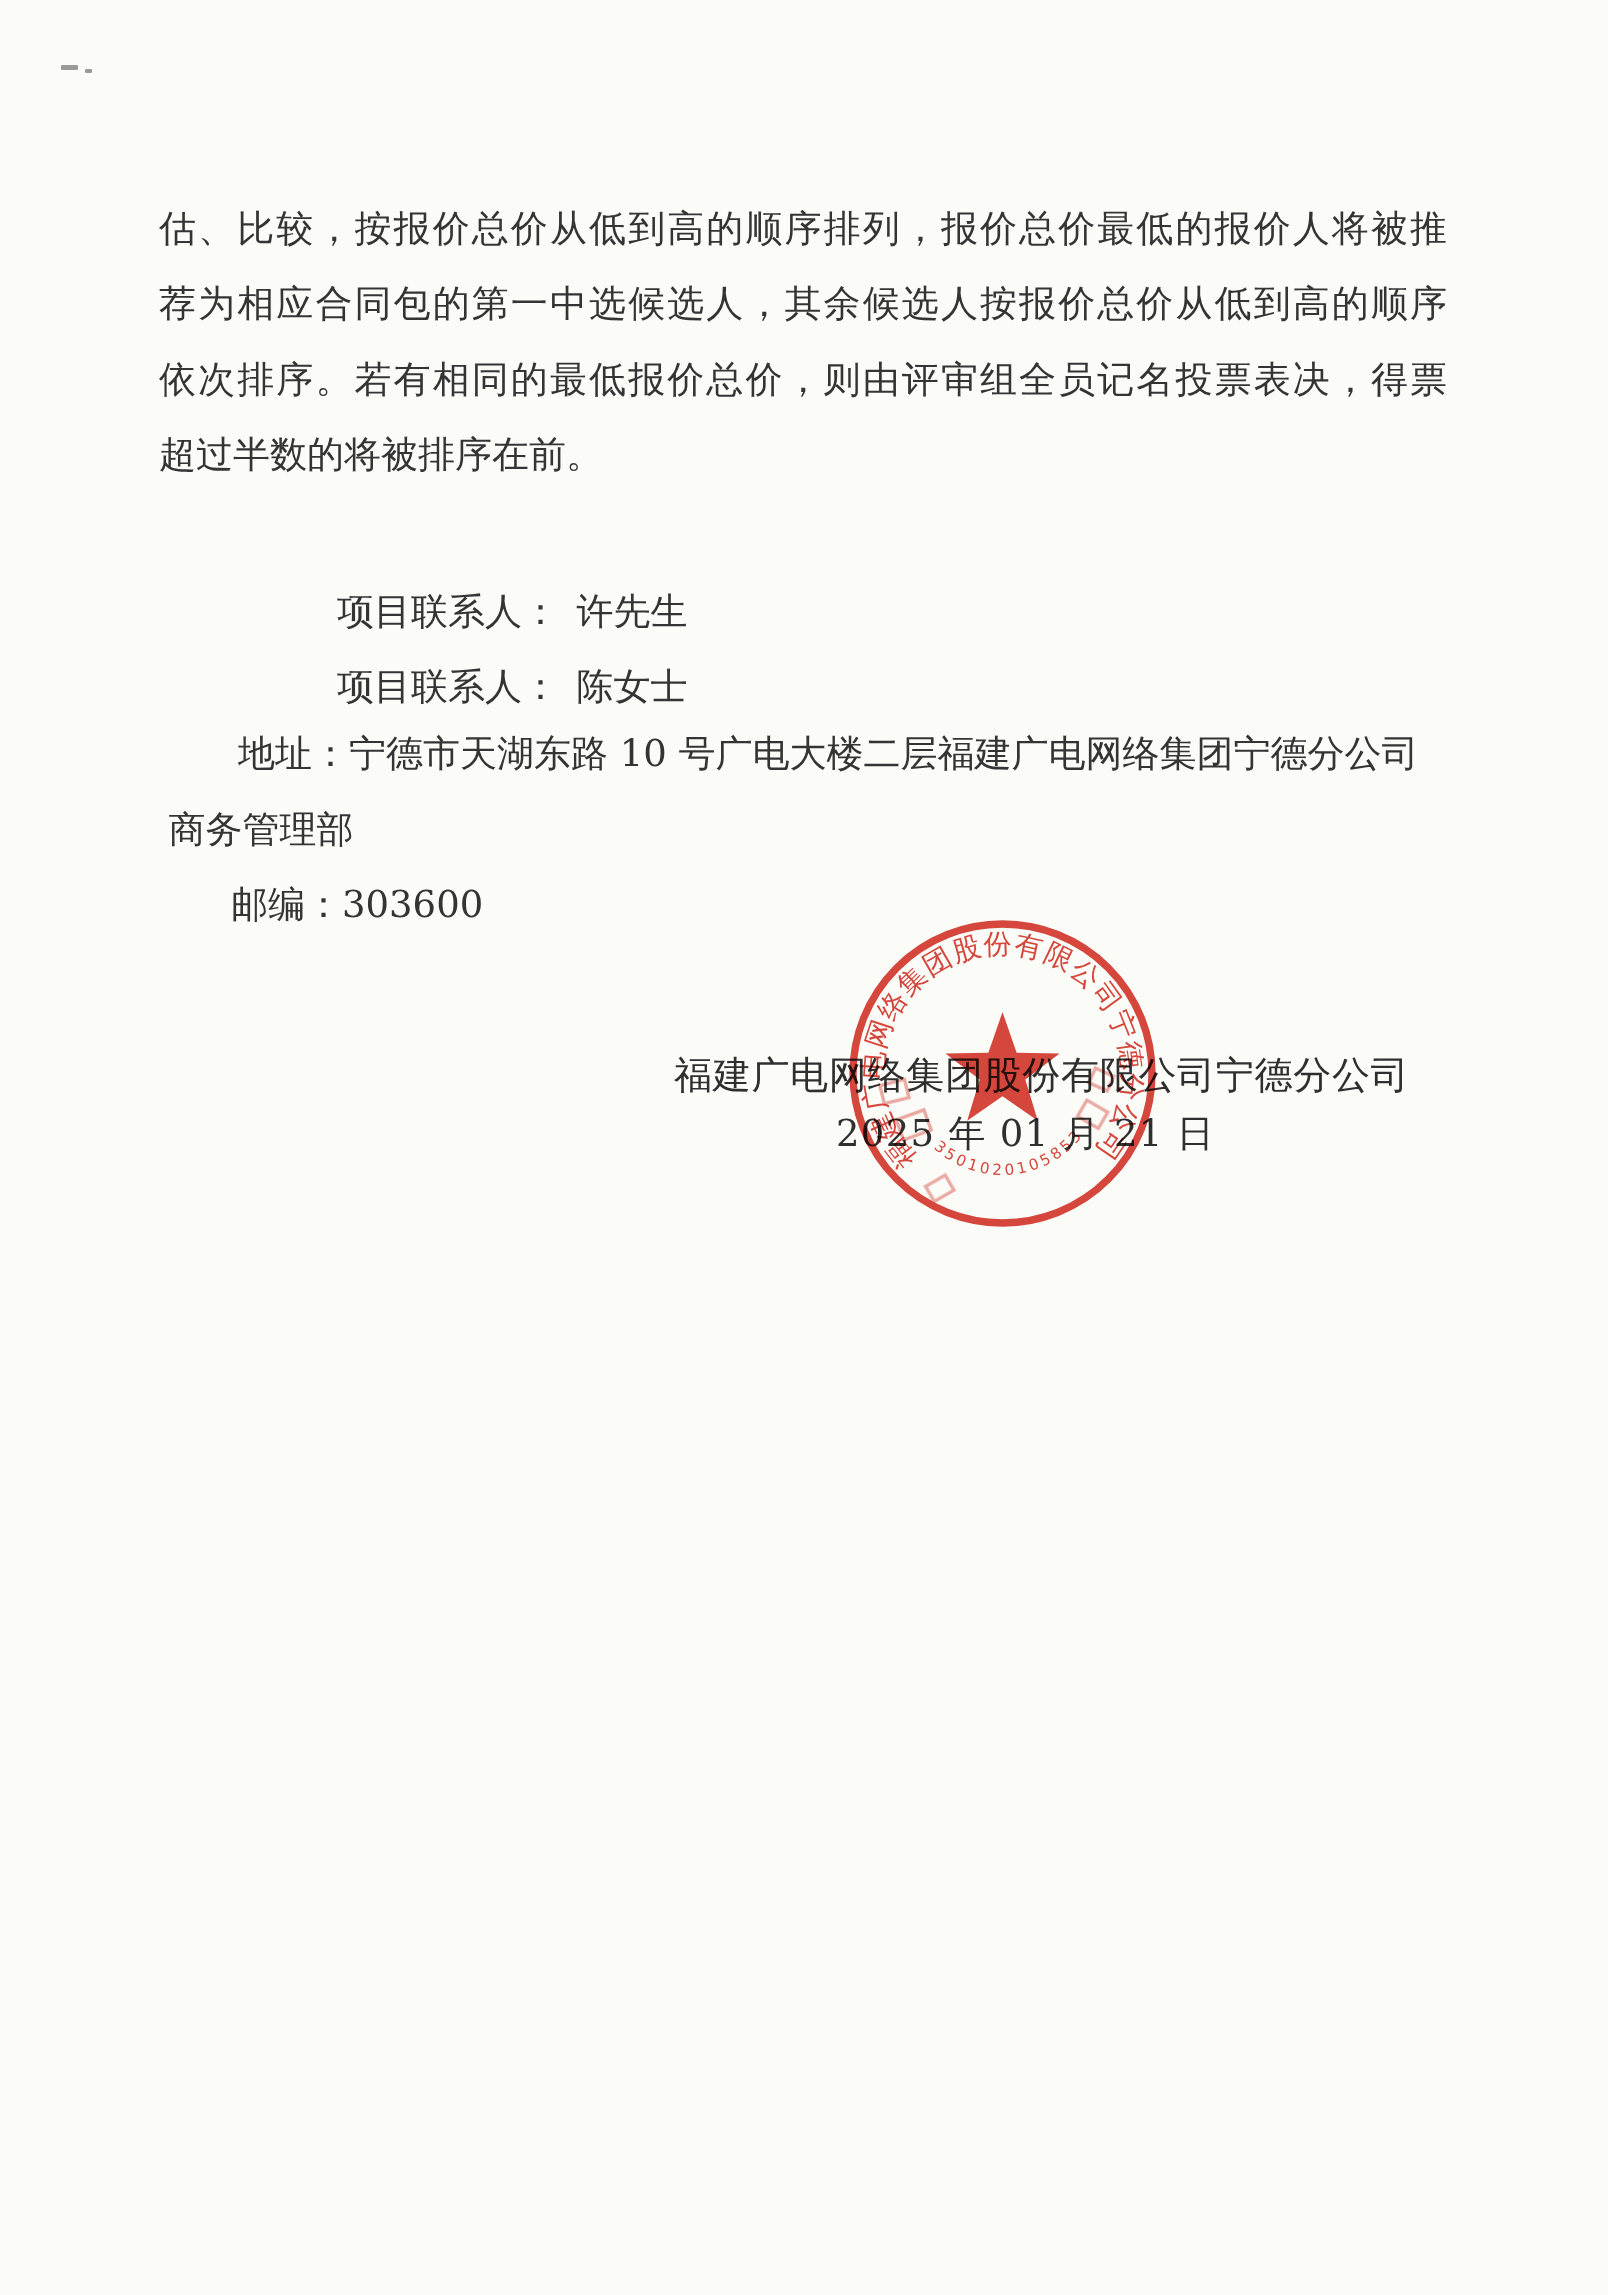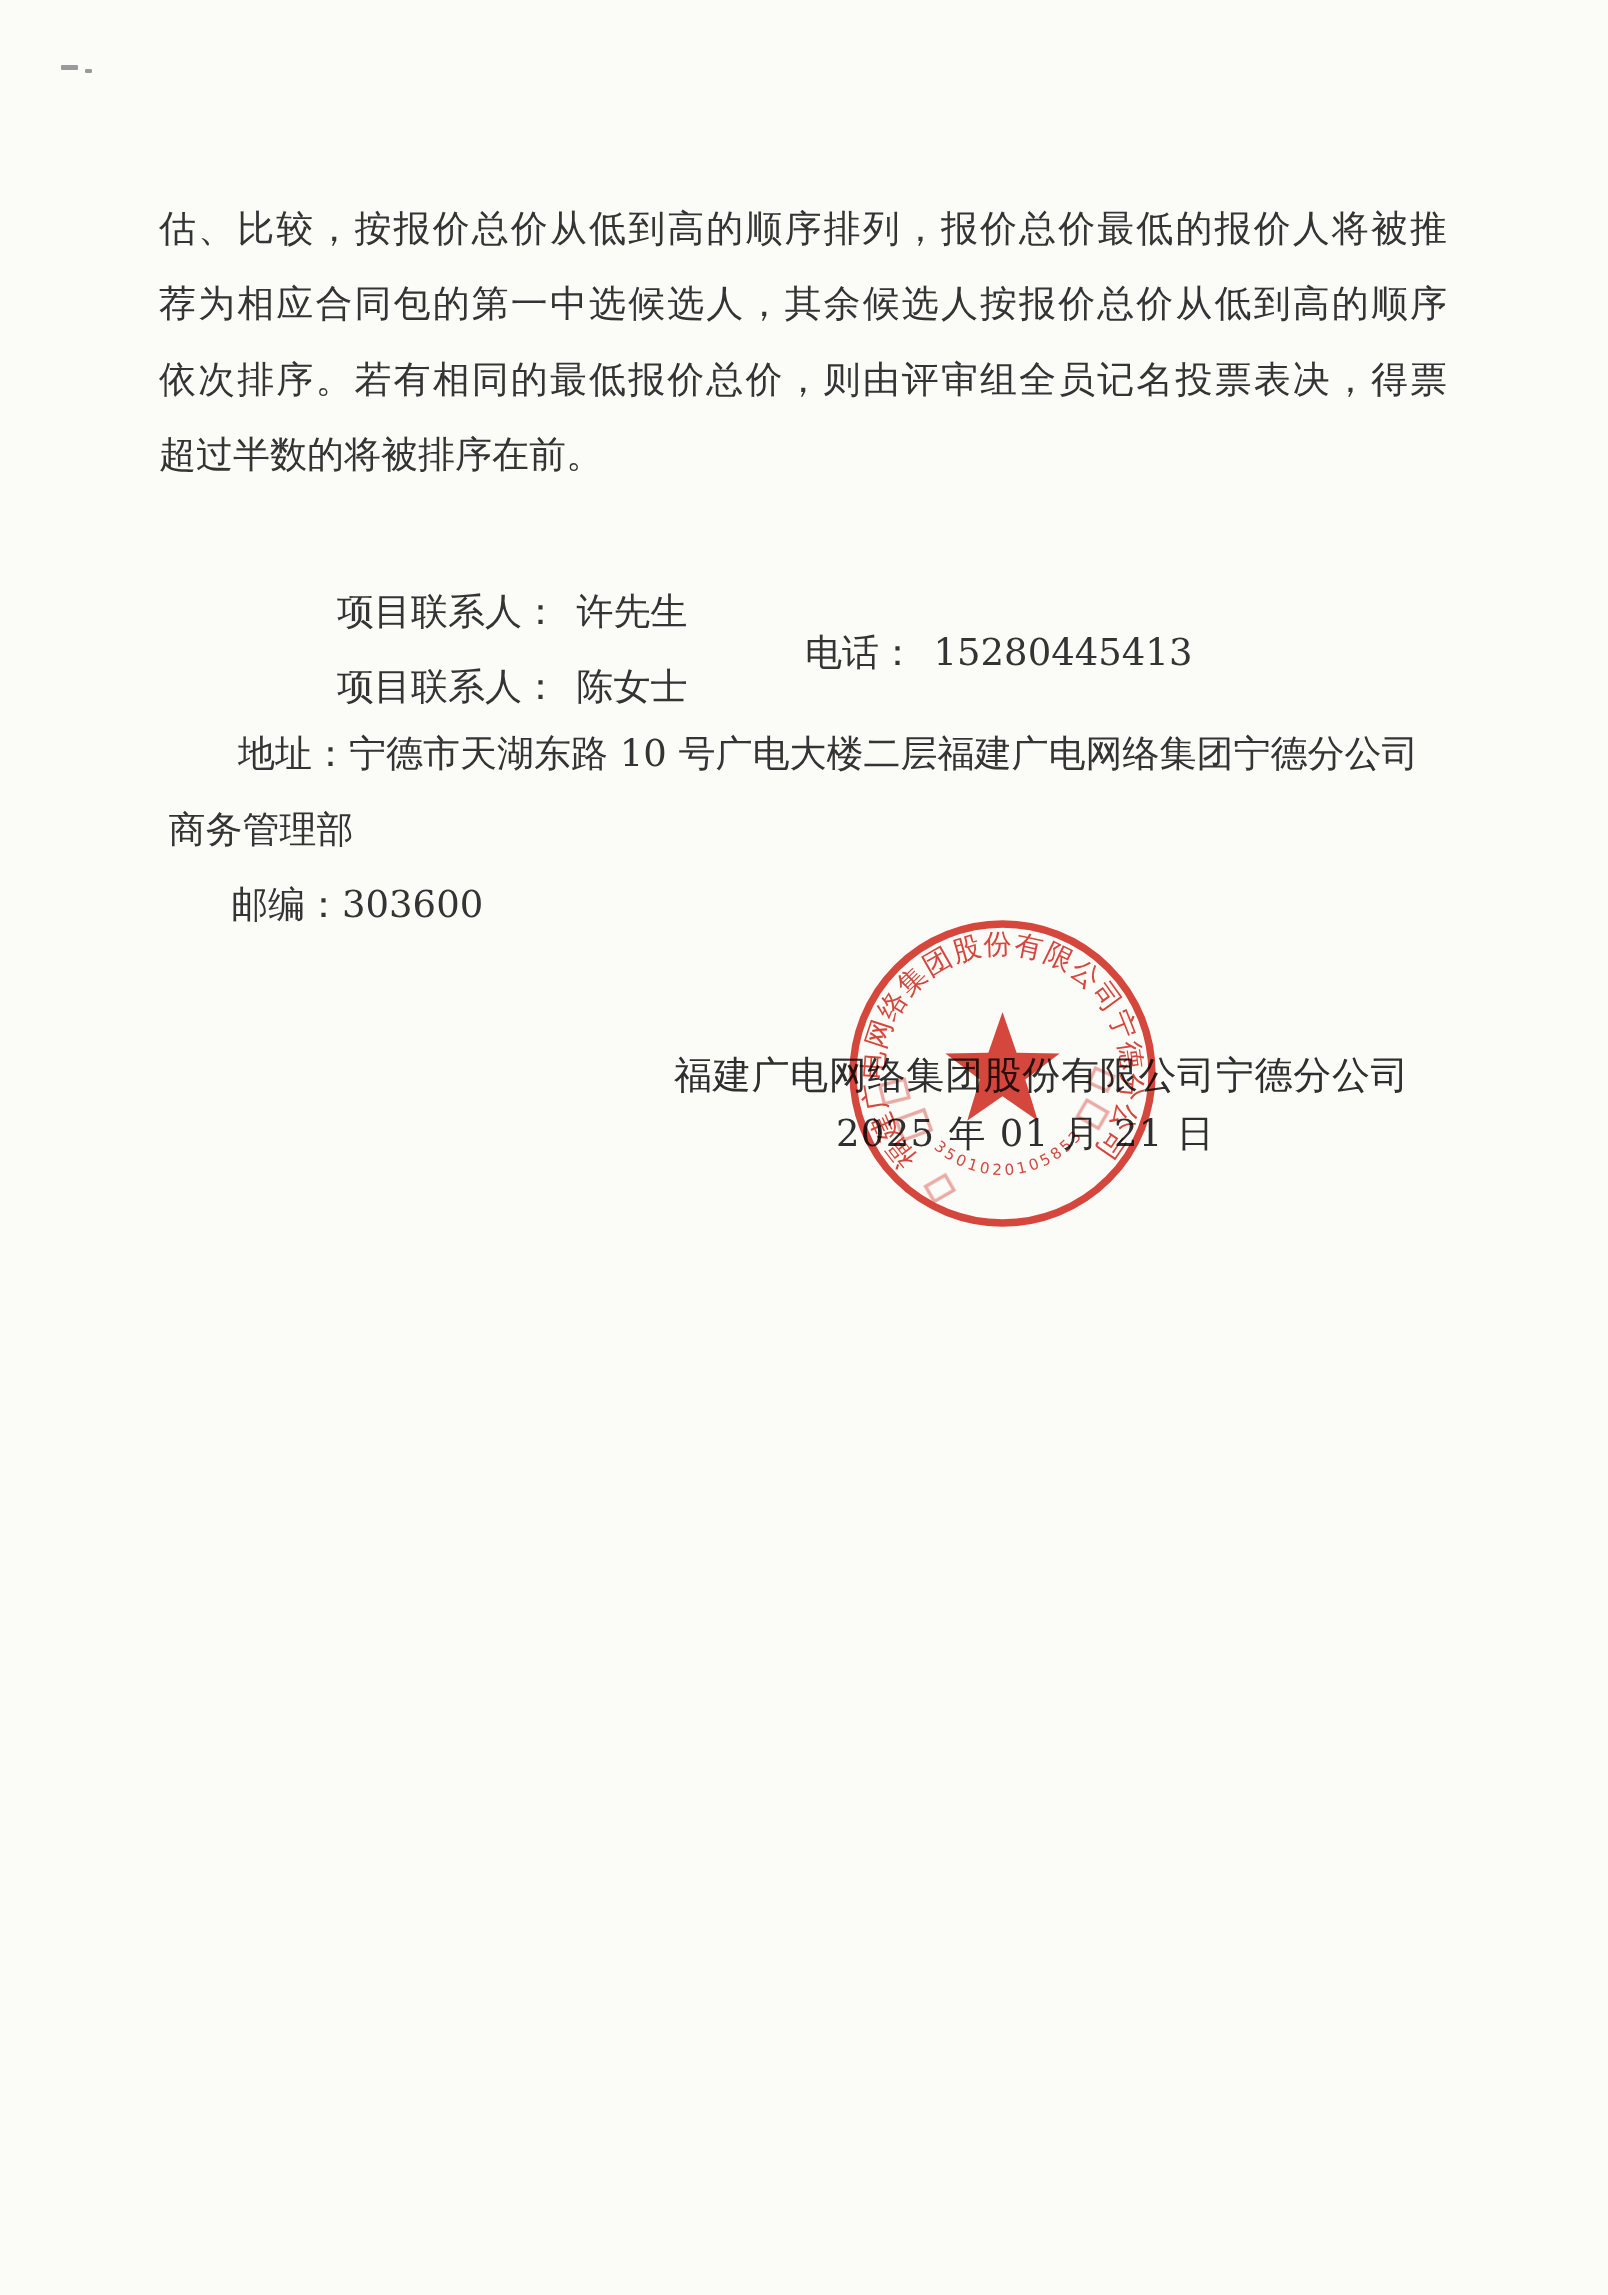--- a/index.html
+++ b/index.html
@@ -53,23 +53,20 @@
 
     <div class="line jline" style="top:208px">估、比较，按报价总价从低到高的顺序排列，报价总价最低的报价人将被推</div>
     <div class="line jline" style="top:283px">荐为相应合同包的第一中选候选人，其余候选人按报价总价从低到高的顺序</div>
     <div class="line jline" style="top:359px">依次排序。若有相同的最低报价总价，则由评审组全员记名投票表决，得票</div>
     <div class="line" style="top:434px">超过半数的将被排序在前。</div>
 
     <div class="line" style="top:509px">
       <span class="c-left">
         <span>项目联系人：</span><span class="c-val">许先生</span>
       </span>
-      <span class="c-right">
-        <span>电话：</span><span class="c-val">15280445413</span>
-      </span>
     </div>
 
     <div class="line" style="top:584px">
       <span class="c-left">
         <span>项目联系人：</span><span class="c-val">陈女士</span>
       </span>
     </div>
 
     <div class="line" style="top:659px">
     </div>

